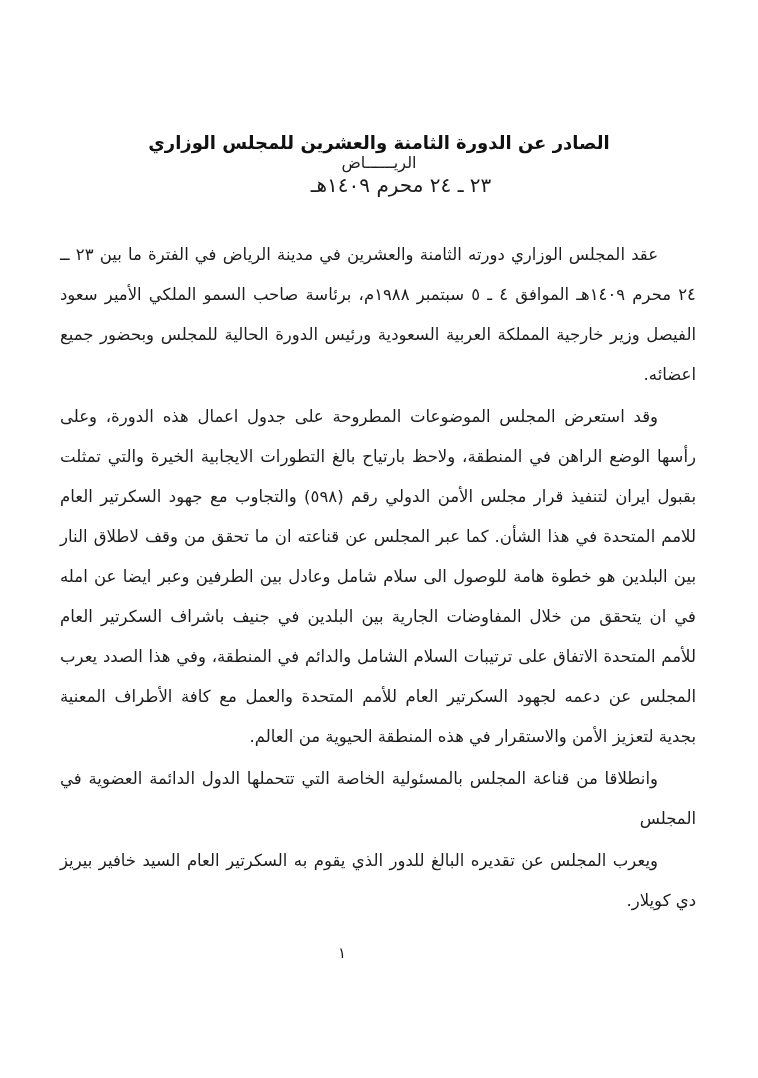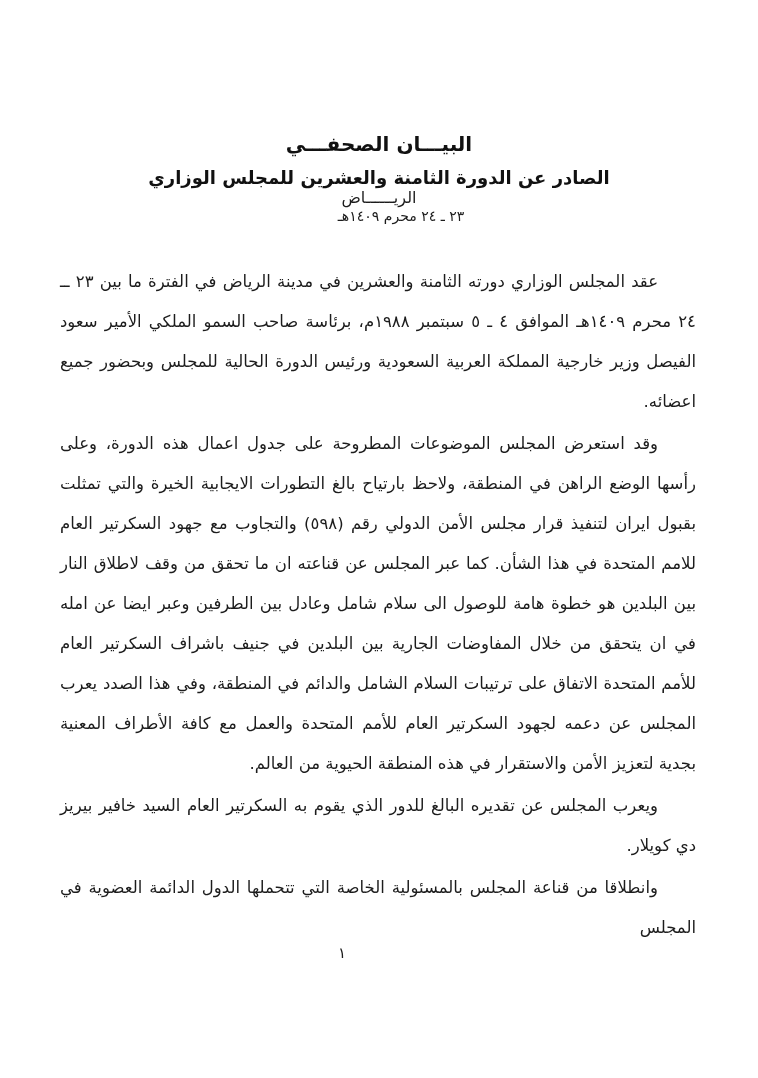--- a/index.html
+++ b/index.html
@@ -39,21 +39,21 @@
     font-weight: bold;
     color: #111111;
   }
 
   .doc-city {
     font-size: 16px;
     margin-bottom: 1px;
   }
 
   .doc-date {
-    font-size: 14px;
+    font-size: 20px;
     margin-bottom: 11px;
     margin-left: 44px;
   }
 
   .doc-body {
     margin-top: 38px;
     padding: 0 62px 0 60px;
     font-size: 16.5px;
     line-height: 40px;
     text-align: justify;
@@ -73,30 +73,29 @@
     font-size: 15px;
     color: #1c1c1c;
   }
 </style>
 </head>
 <body>
 
 <div class="page">
 
   <header class="doc-header">
-    <h1 class="doc-title">البيـــان الصحفـــي</h1>
     <h2 class="doc-subtitle">الصادر عن الدورة الثامنة والعشرين للمجلس الوزاري</h2>
     <div class="doc-city">الريــــــاض</div>
     <div class="doc-date">٢٣ ـ ٢٤ محرم ١٤٠٩هـ</div>
   </header>
 
   <main class="doc-body">
     <p class="para">عقد المجلس الوزاري دورته الثامنة والعشرين في مدينة الرياض في الفترة ما بين ٢٣ ــ ٢٤ محرم ١٤٠٩هـ الموافق ٤ ـ ٥ سبتمبر ١٩٨٨م، برئاسة صاحب السمو الملكي الأمير سعود الفيصل وزير خارجية المملكة العربية السعودية ورئيس الدورة الحالية للمجلس وبحضور جميع اعضائه.</p>
     <p class="para">وقد استعرض المجلس الموضوعات المطروحة على جدول اعمال هذه الدورة، وعلى رأسها الوضع الراهن في المنطقة، ولاحظ بارتياح بالغ التطورات الايجابية الخيرة والتي تمثلت بقبول ايران لتنفيذ قرار مجلس الأمن الدولي رقم (٥٩٨) والتجاوب مع جهود السكرتير العام للامم المتحدة في هذا الشأن. كما عبر المجلس عن قناعته ان ما تحقق من وقف لاطلاق النار بين البلدين هو خطوة هامة للوصول الى سلام شامل وعادل بين الطرفين وعبر ايضا عن امله في ان يتحقق من خلال المفاوضات الجارية بين البلدين في جنيف باشراف السكرتير العام للأمم المتحدة الاتفاق على ترتيبات السلام الشامل والدائم في المنطقة، وفي هذا الصدد يعرب المجلس عن دعمه لجهود السكرتير العام للأمم المتحدة والعمل مع كافة الأطراف المعنية بجدية لتعزيز الأمن والاستقرار في هذه المنطقة الحيوية من العالم.</p>
+    <p class="para">وانطلاقا من قناعة المجلس بالمسئولية الخاصة التي تتحملها الدول الدائمة العضوية في المجلس</p>
     <p class="para">ويعرب المجلس عن تقديره البالغ للدور الذي يقوم به السكرتير العام السيد خافير بيريز دي كويلار.</p>
-    <p class="para">وانطلاقا من قناعة المجلس بالمسئولية الخاصة التي تتحملها الدول الدائمة العضوية في المجلس</p>
   </main>
 
   <footer>
     <div class="page-number">١</div>
   </footer>
 
 </div>
 
 </body></html>

